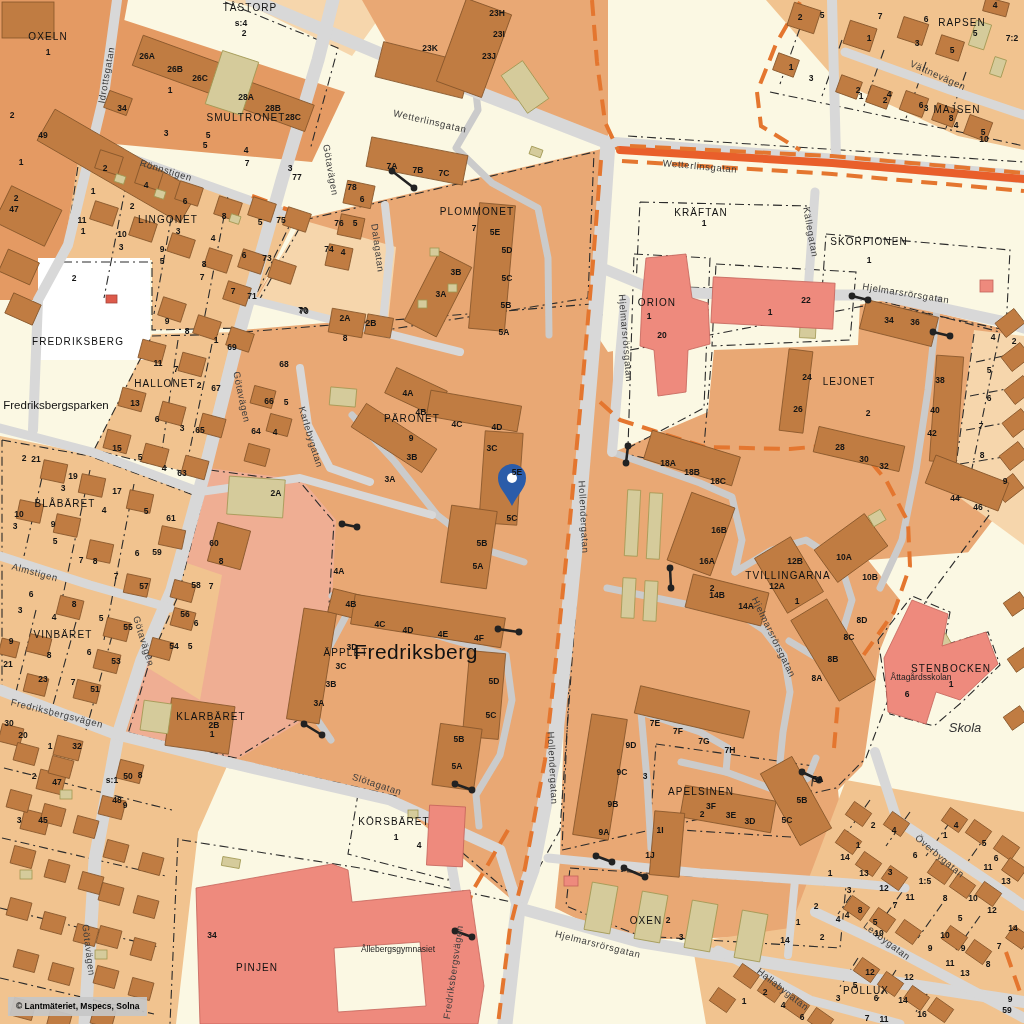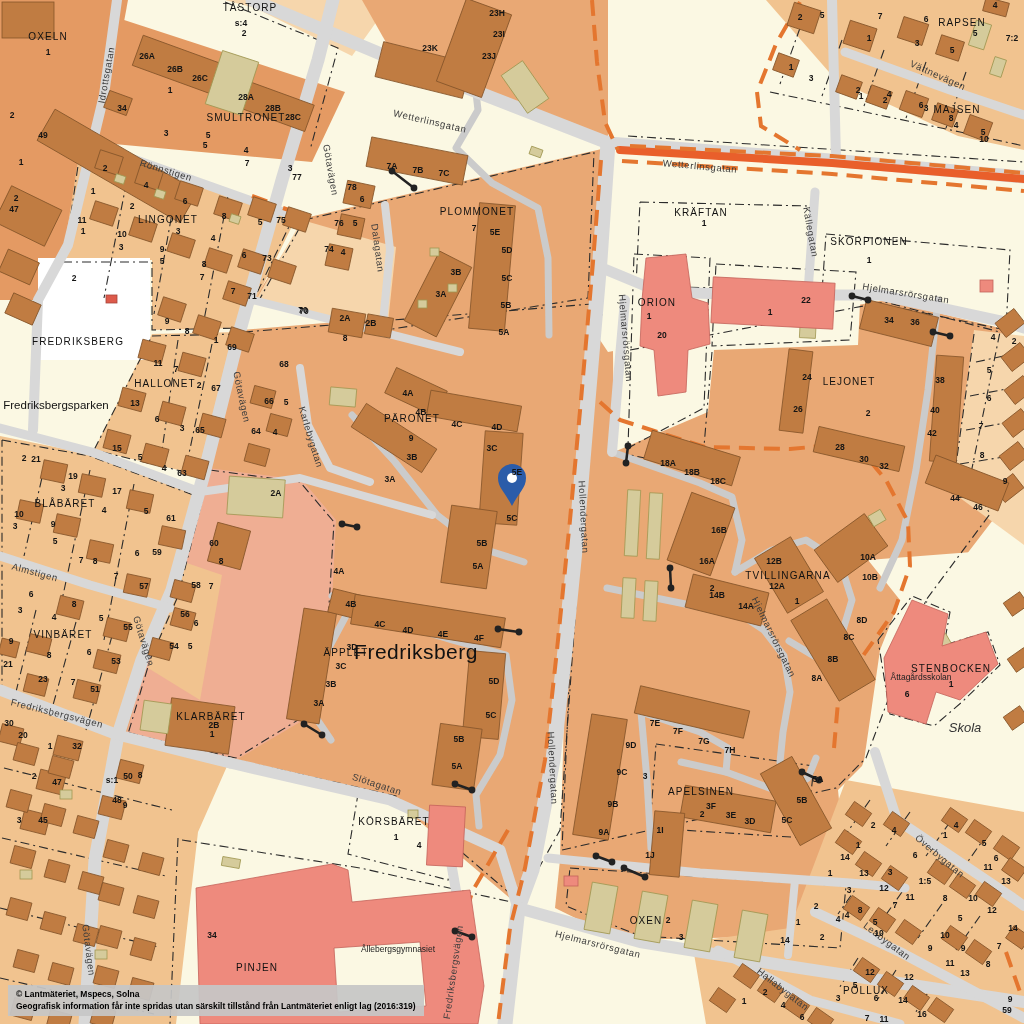--- a/index.html
+++ b/index.html
@@ -684,24 +684,24 @@
       <div class="lbl num" style="left: 955px; top: 498px;">44</div>
       <div class="lbl num" style="left: 978px; top: 507px;">46</div>
       <div class="lbl num" style="left: 668px; top: 463px;">18A</div>
       <div class="lbl num" style="left: 692px; top: 472px;">18B</div>
       <div class="lbl num" style="left: 718px; top: 481px;">18C</div>
       <div class="lbl num" style="left: 719px; top: 530px;">16B</div>
       <div class="lbl num" style="left: 707px; top: 561px;">16A</div>
       <div class="lbl num" style="left: 712px; top: 588px;">2</div>
       <div class="lbl num" style="left: 717px; top: 595px;">14B</div>
       <div class="lbl num" style="left: 746px; top: 606px;">14A</div>
-      <div class="lbl num" style="left: 774px; top: 561px;">12B</div>
+      <div class="lbl num" style="left: 795px; top: 561px;">12B</div>
       <div class="lbl num" style="left: 777px; top: 586px;">12A</div>
       <div class="lbl num" style="left: 797px; top: 601px;">1</div>
-      <div class="lbl num" style="left: 844px; top: 557px; margin-left: 24px;">10A</div>
+      <div class="lbl num" style="left: 844px; top: 557px;">10A</div>
       <div class="lbl num" style="left: 870px; top: 577px;">10B</div>
       <div class="lbl num" style="left: 862px; top: 620px;">8D</div>
       <div class="lbl num" style="left: 849px; top: 637px;">8C</div>
       <div class="lbl num" style="left: 833px; top: 659px;">8B</div>
       <div class="lbl num" style="left: 817px; top: 678px;">8A</div>
       <div class="lbl num" style="left: 655px; top: 723px;">7E</div>
       <div class="lbl num" style="left: 678px; top: 731px;">7F</div>
       <div class="lbl num" style="left: 704px; top: 741px;">7G</div>
       <div class="lbl num" style="left: 730px; top: 750px;">7H</div>
       <div class="lbl num" style="left: 631px; top: 745px;">9D</div>
@@ -797,15 +797,14 @@
       <div class="lbl num" style="left: 870px; top: 972px;">12</div>
       <div class="lbl num" style="left: 785px; top: 940px;">14</div>
       <div class="lbl num" style="left: 822px; top: 937px;">2</div>
       <div class="lbl num" style="left: 798px; top: 922px;">1</div>
       <div class="lbl num" style="left: 816px; top: 906px;">2</div>
       <div class="lbl num" style="left: 838px; top: 919px;">4</div>
     </div>
 
   <div class="infobox bot">
     <div>© Lantmäteriet, Mspecs, Solna</div>
-    <div>Geografisk information får inte spridas utan särskilt tillstånd från Lantmäteriet enligt lag (2016:319)</div>
   </div>
 </div>
 
 </body></html>

